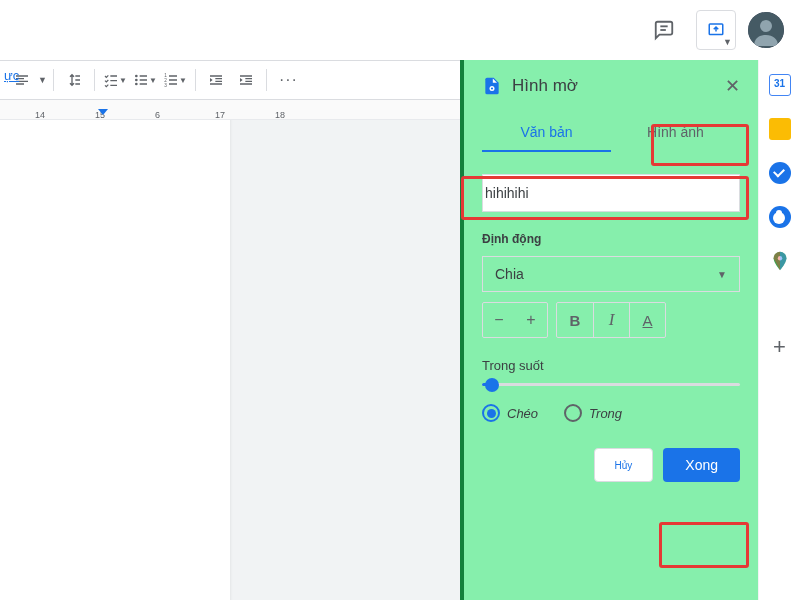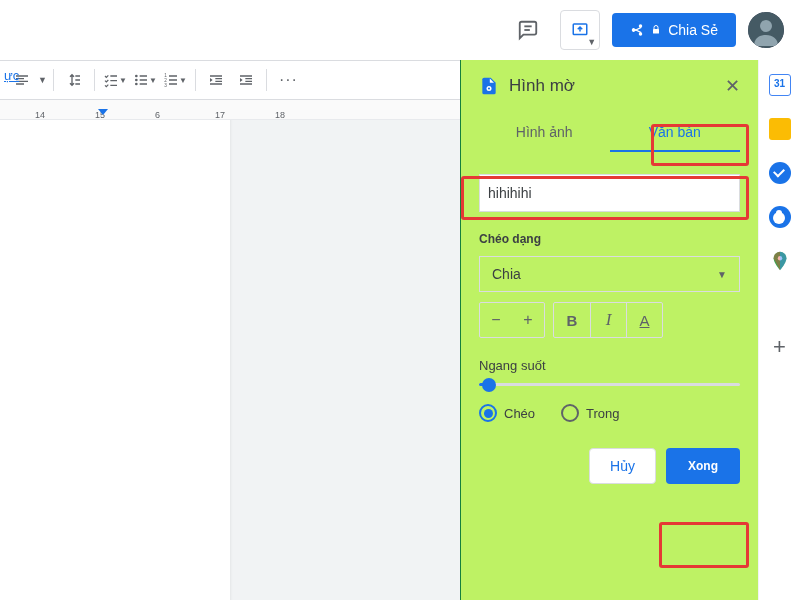--- a/index.html
+++ b/index.html
@@ -22,31 +22,31 @@
 .ruler { height: 20px; background: #fafafa; border-bottom: 1px solid #e8eaed; position: relative; font-size: 9px; color: #5f6368; overflow: hidden; }
 .ruler-tick { position: absolute; top: 10px; }
 .ruler-marker { position: absolute; top: 9px; width: 0; height: 0; border-left: 5px solid transparent; border-right: 5px solid transparent; }
 .ruler-marker.blue { border-top: 6px solid #1a73e8; }
 
 .doc-area { position: absolute; left: 0; top: 120px; width: 460px; bottom: 0; background: #f1f3f4; overflow: hidden; }
 .page { position: absolute; left: -200px; top: -10px; width: 430px; height: 560px; background: #fff; box-shadow: 0 1px 3px rgba(0,0,0,0.1); }
 
 .left-label { position: absolute; left: 4px; top: 68px; font-size: 13px; color: #1a73e8; text-decoration: underline; }
 
-.panel { position: absolute; right: 42px; top: 60px; width: 298px; bottom: 0; background: #bef264; border-left: 1px solid #15803d; padding: 14px 18px 18px 18px; }
+.panel { position: absolute; right: 42px; top: 60px; width: 298px; bottom: 0; background: #86efac; border-left: 4px solid #15803d; padding: 14px 18px 18px 18px; }
 .panel-header { display: flex; align-items: center; gap: 10px; margin-bottom: 16px; }
 .panel-doc-icon { width: 20px; height: 24px; }
 .panel-title { font-size: 17px; color: #3c4043; flex: 1; }
 .panel-close { font-size: 18px; color: #5f6368; cursor: pointer; }
 
 .tabs { display: flex; margin-bottom: 22px; }
 .tab { flex: 1; text-align: center; padding: 10px 0; font-size: 14px; color: #5f6368; cursor: pointer; border-bottom: 2px solid transparent; }
 .tab.active { color: #1a73e8; border-bottom-color: #1a73e8; }
 
-.text-input { width: 100%; border: 1px solid #dadce0; padding: 10px 8px; font-size: 14px; color: #3c4043; outline: none; }
+.text-input { width: 100%; border: 1px solid #dadce0; padding: 10px 2px; font-size: 14px; color: #3c4043; outline: none; }
 
 .section-label { font-size: 12px; font-weight: 600; color: #3c4043; margin: 20px 0 10px; }
 
 .font-select { width: 100%; border: 1px solid #dadce0; padding: 9px 12px; font-size: 14px; color: #3c4043; display: flex; justify-content: space-between; align-items: center; cursor: pointer; }
 
 .format-row { display: flex; gap: 8px; margin-top: 10px; }
 .stepper { display: flex; border: 1px solid #dadce0; border-radius: 2px; overflow: hidden; }
 .stepper-btn { width: 32px; height: 34px; display: flex; align-items: center; justify-content: center; color: #5f6368; cursor: pointer; font-size: 16px; }
 .stepper-val { width: 66px; height: 34px; display: flex; align-items: center; justify-content: center; font-size: 13px; color: #3c4043; border-left: 1px solid #dadce0; border-right: 1px solid #dadce0; }
 .style-group { display: flex; border: 1px solid #dadce0; border-radius: 2px; overflow: hidden; }
@@ -55,30 +55,30 @@
 .style-btn.i { font-style: italic; font-family: serif; font-size: 17px; }
 .style-btn.a { text-decoration: underline; font-weight: 500; }
 .style-btn + .style-btn { border-left: 1px solid #dadce0; }
 
 .slider-wrap { margin-top: 8px; }
 .slider { width: 100%; height: 3px; background: #dadce0; position: relative; border-radius: 2px; cursor: pointer; }
 .slider-track { position: absolute; left: 0; width: 4%; height: 100%; background: #1a73e8; border-radius: 2px; }
 .slider-thumb { position: absolute; left: 4%; top: 50%; transform: translate(-50%,-50%); width: 14px; height: 14px; background: #1a73e8; border-radius: 50%; }
 
 .radio-row { display: flex; gap: 26px; margin-top: 18px; }
-.radio-item { display: flex; align-items: center; gap: 7px; cursor: pointer; }
+.radio-item { display: flex; align-items: center; gap: 7px; cursor: pointer; font-style: italic; }
 .radio-outer { width: 18px; height: 18px; border: 2px solid #5f6368; border-radius: 50%; display: flex; align-items: center; justify-content: center; }
 .radio-item.checked .radio-outer { border-color: #1a73e8; }
 .radio-inner { width: 9px; height: 9px; background: #1a73e8; border-radius: 50%; display: none; }
 .radio-item.checked .radio-inner { display: block; }
 .radio-label { font-size: 13px; color: #3c4043; }
 
 .action-row { display: flex; justify-content: flex-end; gap: 10px; margin-top: 26px; }
-.btn-cancel { border: 1px solid #dadce0; background: #fff; color: #1a73e8; padding: 9px 20px; font-size: 14px; border-radius: 4px; cursor: pointer; font-weight: 500; }
-.btn-done { border: none; background: #1a73e8; color: #fff; padding: 9px 22px; font-size: 12px; border-radius: 4px; cursor: pointer; font-weight: 700; }
+.btn-cancel { border: 1px solid #dadce0; background: #fff; color: #1a73e8; padding: 9px 20px; font-size: 10px; border-radius: 4px; cursor: pointer; font-weight: 500; }
+.btn-done { border: none; background: #1a73e8; color: #fff; padding: 9px 22px; font-size: 14px; border-radius: 4px; cursor: pointer; font-weight: 400; }
 
 .right-rail { position: absolute; right: 0; top: 60px; width: 42px; bottom: 0; background: #fff; border-left: 1px solid #f1f3f4; display: flex; flex-direction: column; align-items: center; padding-top: 14px; gap: 22px; }
 .rail-icon { width: 22px; height: 22px; cursor: pointer; display:flex; align-items:center; justify-content:center; font-size: 18px; color:#5f6368;}
 .rail-cal { background:#fff; border:1.5px solid #4285f4; border-radius:3px; position:relative; font-size:10px; font-weight:600; color:#1a73e8; }
 .rail-cal::before{content:'31';position:absolute;top:3px;left:0;right:0;text-align:center;}
 .rail-keep { background:#fbbc04; border-radius:3px; }
 .rail-tasks { background:#1a73e8; border-radius:50%; position:relative; }
 .rail-tasks::after{content:'';position:absolute;top:6px;left:5px;width:8px;height:5px;border-left:2px solid #fff;border-bottom:2px solid #fff;transform:rotate(-45deg);}
 .rail-contacts { background:#1a73e8; border-radius:50%; position:relative; }
 .rail-contacts::after{content:'';position:absolute;top:4px;left:7px;width:6px;height:6px;background:#fff;border-radius:50%;box-shadow:0 5px 0 3px #fff;}
@@ -103,32 +103,20 @@
         <line x1="8" y1="12" x2="14" y2="12"></line>
       </svg>
   </div>
   <div class="upload-btn">
     <svg width="18" height="18" viewBox="0 0 24 24" fill="none" stroke="#1a73e8" stroke-width="2">
         <rect x="3" y="4" width="18" height="14" rx="1"></rect>
         <path d="M12 14V8M9 11l3-3 3 3"></path>
       </svg>
     <span style="font-size:9px;position:absolute;right:3px;bottom:2px;color:#5f6368">▼</span>
   </div>
-  <button class="share-btn">
-    <svg width="14" height="14" viewBox="0 0 24 24" fill="#fff">
-        <path d="M18 8a3 3 0 100-6 3 3 0 000 6zM6 15a3 3 0 100-6 3 3 0 000 6zM18 22a3 3 0 100-6 3 3 0 000 6z"></path>
-        <rect x="4" y="10" width="16" height="2" transform="rotate(-26 12 11)"></rect>
-        <rect x="4" y="12" width="16" height="2" transform="rotate(26 12 13)"></rect>
-      </svg>
-    <svg width="12" height="12" viewBox="0 0 24 24" fill="#fff">
-        <rect x="6" y="10" width="12" height="9" rx="1"></rect>
-        <path d="M8 10V7a4 4 0 018 0v3" stroke="#fff" stroke-width="2" fill="none"></path>
-      </svg>
-    <span>Chia Sẻ</span>
-  </button>
   <div class="avatar">
     <svg width="36" height="36" viewBox="0 0 36 36">
         <circle cx="18" cy="18" r="18" fill="#455a64"></circle>
         <circle cx="18" cy="14" r="6" fill="#90a4ae"></circle>
         <path d="M6 34c0-7 5-11 12-11s12 4 12 11" fill="#90a4ae"></path>
       </svg>
   </div>
 </div>
 
 <span class="left-label">ực</span>
@@ -230,46 +218,46 @@
         <path fill="#1a73e8" d="M14 2H6a2 2 0 00-2 2v16a2 2 0 002 2h12a2 2 0 002-2V8l-6-6z"></path>
         <path fill="#fff" d="M13 3v5h5"></path>
         <circle cx="12" cy="15" r="3" fill="#fff"></circle>
         <circle cx="12" cy="15" r="1.3" fill="#1a73e8"></circle>
       </svg>
     <div class="panel-title">Hình mờ</div>
     <div class="panel-close">✕</div>
   </div>
 
   <div class="tabs">
+    <div class="tab active">Văn bản</div>
     <div class="tab">Hình ảnh</div>
-    <div class="tab active">Văn bản</div>
   </div>
 
   <input class="text-input" value="hihihihi" style="">
 
-  <div class="section-label">Chéo dạng</div>
+  <div class="section-label">Định động</div>
 
   <div class="font-select">
     <span>Chia</span>
     <span style="font-size:10px;color:#5f6368">▼</span>
   </div>
 
   <div class="format-row">
     <div class="stepper">
       <div class="stepper-btn">−</div>
       <div class="stepper-btn">+</div>
     </div>
     <div class="style-group">
       <div class="style-btn b">B</div>
       <div class="style-btn i">I</div>
       <div class="style-btn a">A</div>
     </div>
   </div>
 
-  <div class="section-label" style="font-weight:400;font-size:13px">Ngang suốt</div>
+  <div class="section-label" style="font-weight:400;font-size:13px">Trong suốt</div>
   <div class="slider-wrap">
     <div class="slider">
       <div class="slider-track"></div>
       <div class="slider-thumb"></div>
     </div>
   </div>
 
   <div class="radio-row">
     <div class="radio-item checked">
       <div class="radio-outer">

